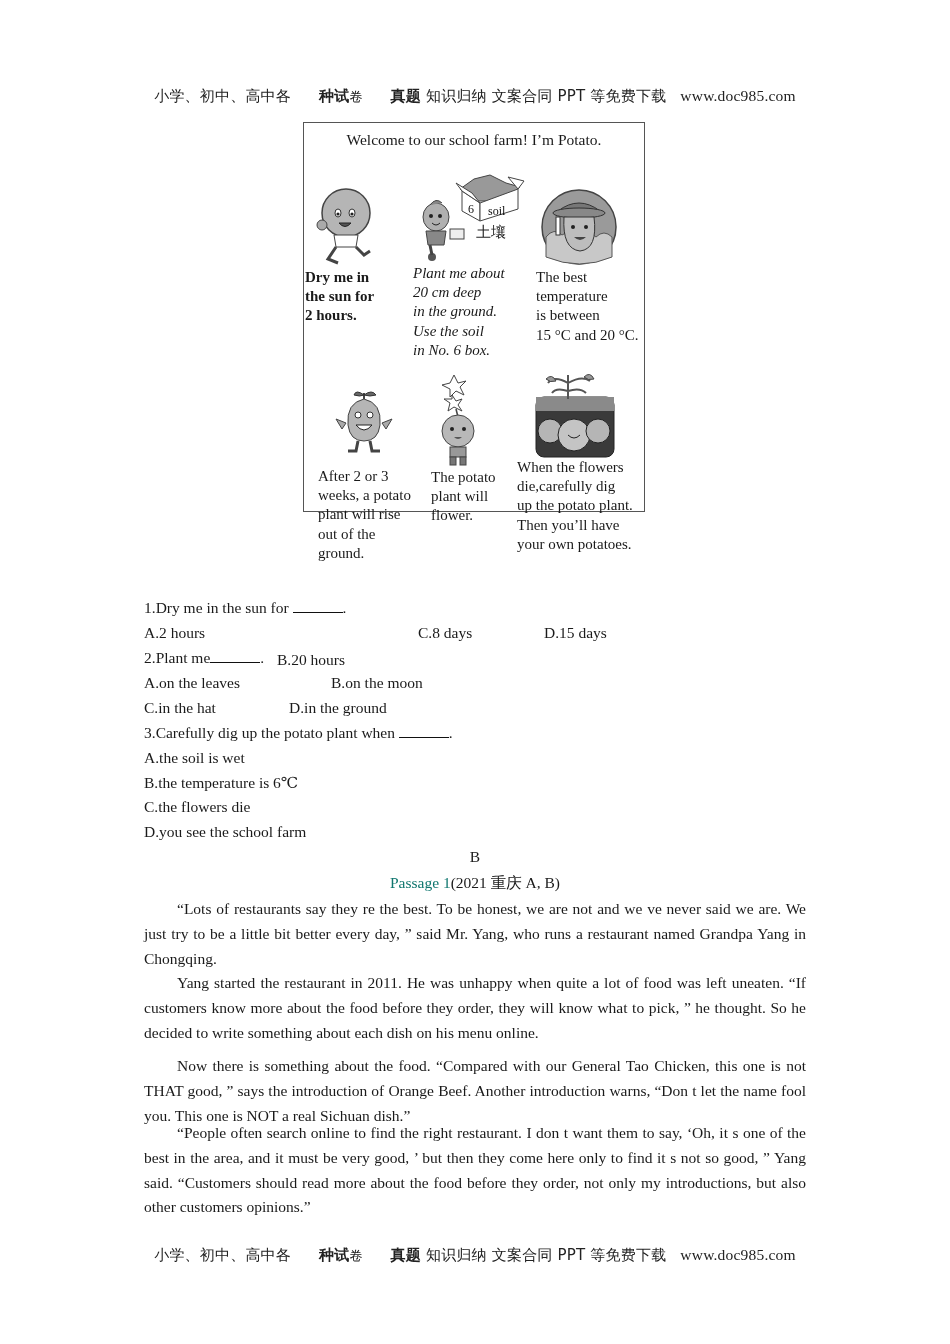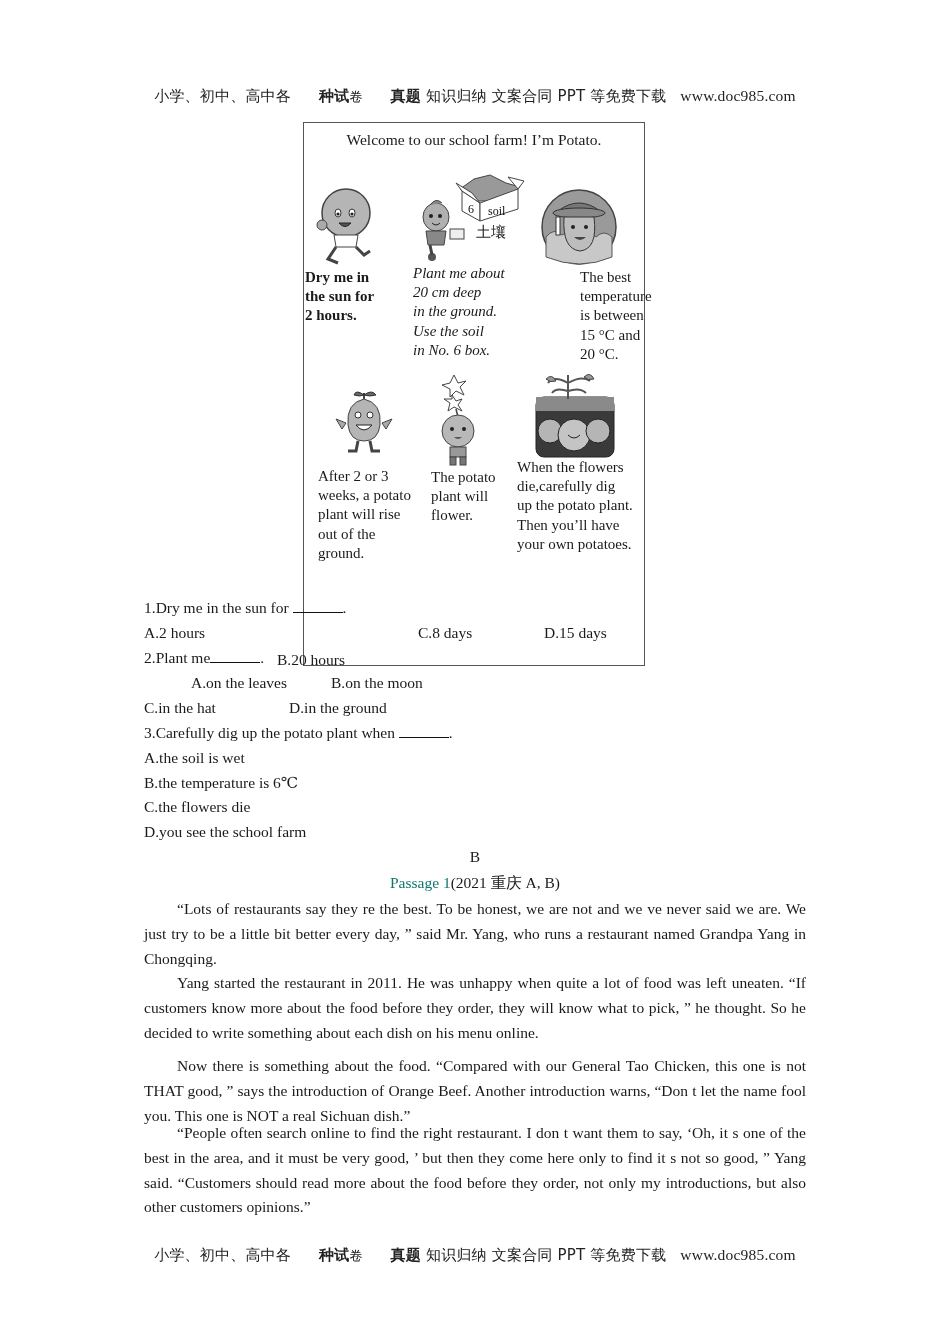--- a/index.html
+++ b/index.html
@@ -7,21 +7,21 @@
       font-family: "Liberation Serif", "DejaVu Serif", serif; color: #1a1a1a; }
     .hdr { position: absolute; left: 0; width: 950px; text-align: center; font-size: 15px;
       font-family: "DejaVu Sans", "Liberation Sans", sans-serif; color: #222; letter-spacing: 0.2px; }
     .hdr .url { font-family: "Liberation Serif", serif; font-size: 15.5px; margin-left: 14px; }
     .hdr .bold { font-weight: bold; padding-left: 28px; }
     .hdr .small { font-size: 13px; }
     #top-header { top: 87px; }
     #bottom-header { top: 1246px; }
 
     
-    .figure { position: absolute; left: 303px; top: 122px; width: 342px; height: 544px;
+    .figure { position: absolute; left: 303px; top: 122px; width: 342px; height: 390px;
       border: 1.5px solid #555; background: #fff; box-sizing: border-box; }
     .fig-title { position: absolute; top: 8px; left: 0; width: 100%; text-align: center; font-size: 15.5px; }
     .cap { position: absolute; font-size: 15px; line-height: 19.2px; white-space: pre-line; }
     .ill { position: absolute; }
 
     
     .q { position: absolute; left: 144px; font-size: 15.5px; white-space: nowrap; }
     .blank { display: inline-block; width: 50px; border-bottom: 1.8px solid #111; height: 12px; vertical-align: baseline; }
     .opt { position: absolute; font-size: 15.5px; white-space: nowrap; }
 
@@ -125,21 +125,21 @@
   </svg>
 
   <div class="cap" style="left:1px; top:145px;font-weight:bold;">Dry me in
 the sun for
 2 hours.</div>
   <div class="cap" style="left:109px; top:141px;font-style:italic;">Plant me about
 20 cm deep
 in the ground.
 Use the soil
 in No. 6 box.</div>
-  <div class="cap" style="left:232px; top:145px;margin-left:44px;">The best
+  <div class="cap" style="left:232px; top:145px;">The best
 temperature
 is between
 15 °C and 20 °C.</div>
   <div class="cap" style="left:14px; top:344px;">After 2 or 3
 weeks, a potato
 plant will rise
 out of the
 ground.</div>
   <div class="cap" style="left:127px; top:345px;">The potato
 plant will
@@ -155,21 +155,21 @@
   <span>1.Dry me in the sun for </span><span class="blank"></span><span>.</span>
 </div>
 <div class="opt" style="left:144px; top:624px;">A.2 hours</div>
 <div class="opt" style="left:277px; top:651px;">B.20 hours</div>
 <div class="opt" style="left:418px; top:624px;">C.8 days</div>
 <div class="opt" style="left:544px; top:624px;">D.15 days</div>
 
 <div class="q" style="top:649px;">
   <span>2.Plant me</span><span class="blank"></span><span>.</span>
 </div>
-<div class="opt" style="left:144px; top:674px;margin-left:47px;">A.on the leaves</div>
+<div class="opt" style="left:144px; top:674px;">A.on the leaves</div>
 <div class="opt" style="left:331px; top:674px;">B.on the moon</div>
 <div class="opt" style="left:144px; top:699px;">C.in the hat</div>
 <div class="opt" style="left:289px; top:699px;">D.in the ground</div>
 
 <div class="q" style="top:724px;">
   <span>3.Carefully dig up the potato plant when </span><span class="blank"></span><span>.</span>
 </div>
 <div class="opt" style="left:144px; top:749px;">A.the soil is wet</div>
 <div class="opt" style="left:144px; top:774px;">B.the temperature is 6℃</div>
 <div class="opt" style="left:144px; top:798px;">C.the flowers die</div>

